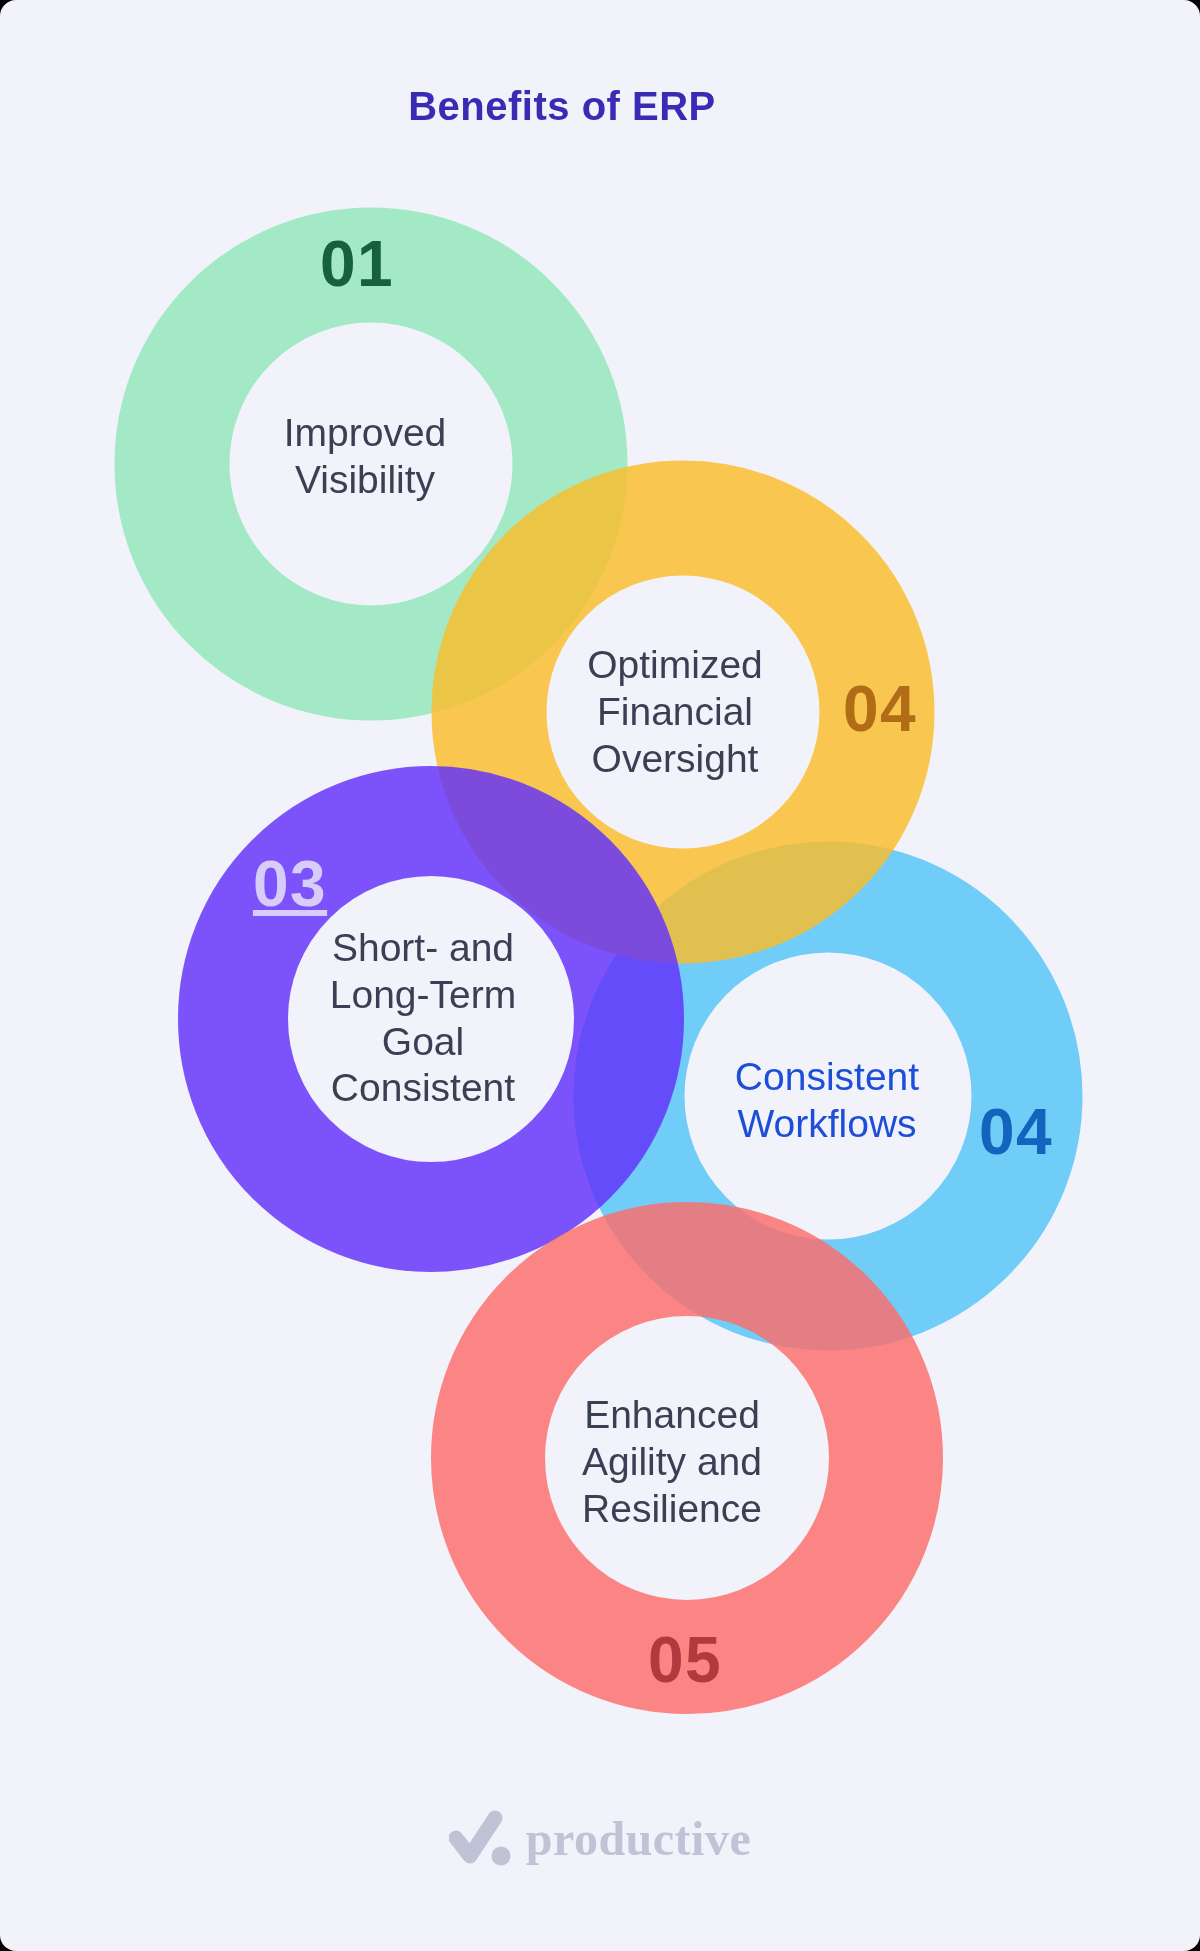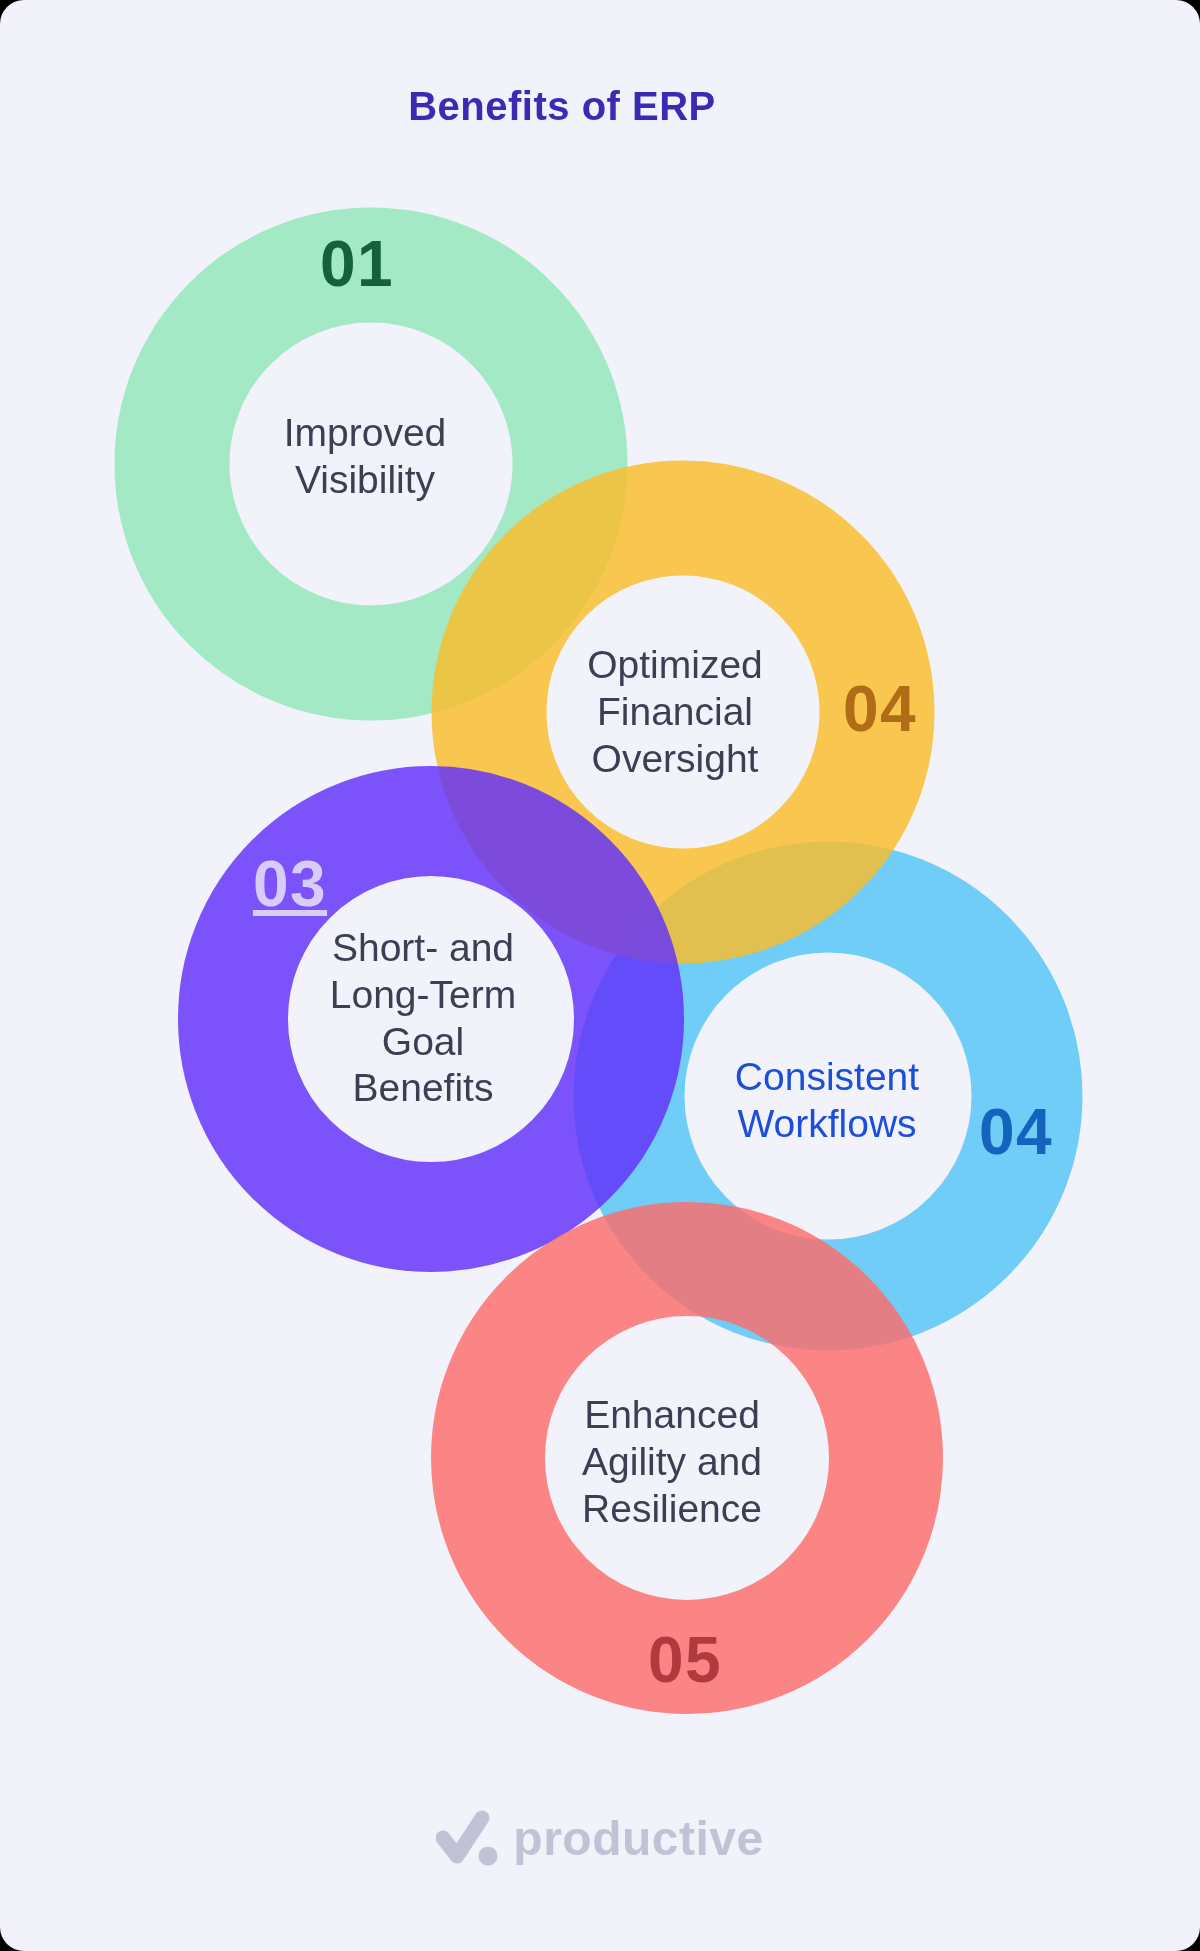--- a/index.html
+++ b/index.html
@@ -1,18 +1,18 @@
 <!DOCTYPE html>
 <html><head>
 <meta charset="utf-8">
 <style>
   html,body{margin:0;padding:0;width:1200px;height:1951px;background:#000;}
   .page{
     position:absolute;left:0;top:0;width:1200px;height:1951px;
-    background:#F2F3FA;border-radius:24px;overflow:hidden;
+    background:#F2F3FA;border-radius:16px;overflow:hidden;
     font-family:"Liberation Sans", sans-serif;
   }
   .title{
     position:absolute;top:84px;left:0;width:1124px;margin:0;
     text-align:center;font-size:40px;font-weight:700;letter-spacing:.5px;
   }
   .rings{position:absolute;left:0;top:0;}
   .ring{fill:none;stroke-opacity:.82;}
   .num{
     position:absolute;transform:translate(-50%,-50%);
@@ -29,21 +29,21 @@
   }
   #lab1{left:365px;top:457px}
   #lab2{left:675px;top:712px}
   #lab3{left:423px;top:1019px}
   #lab4{left:827px;top:1101px}
   #lab5{left:672px;top:1462px}
   .footer{
     position:absolute;top:1806px;left:0;width:1200px;height:64px;
     display:flex;align-items:center;justify-content:center;gap:15px;
   }
-  .brand{font-size:48px;font-weight:700;letter-spacing:.5px;}
+  .brand{font-size:48px;font-weight:700;letter-spacing:.5px;font-family:Liberation Serif, serif;}
 </style>
 </head>
 <body>
 
 <div class="page">
 
   <h1 class="title" style="color: rgb(58, 43, 181);">Benefits of ERP</h1>
 
   <svg class="rings" width="1200" height="1951" viewBox="0 0 1200 1951">
 
@@ -61,21 +61,21 @@
   <div id="num5" class="num" style="color: rgb(176, 58, 62);">05</div>
 
   <div id="lab1" class="label" style="color: rgb(58, 63, 84);">Improved
 Visibility</div>
   <div id="lab2" class="label" style="color: rgb(58, 63, 84);">Optimized
 Financial
 Oversight</div>
   <div id="lab3" class="label" style="color: rgb(58, 63, 84);">Short- and
 Long-Term
 Goal
-Benefits</div>
+Consistent</div>
   <div id="lab4" class="label" style="color: #1d4ed8; text-align: center;">Consistent
 Workflows</div>
   <div id="lab5" class="label" style="color: rgb(58, 63, 84);">Enhanced
 Agility and
 Resilience</div>
 
   <div class="footer" style="color: rgb(192, 195, 214);">
     <svg width="62" height="56" viewBox="0 0 62 56">
       <path d="M7 28 L21 46 L46 8" stroke="currentColor" stroke-width="15" stroke-linecap="round" stroke-linejoin="round" fill="none"></path>
       <circle cx="52" cy="46" r="9.5" fill="currentColor"></circle>

